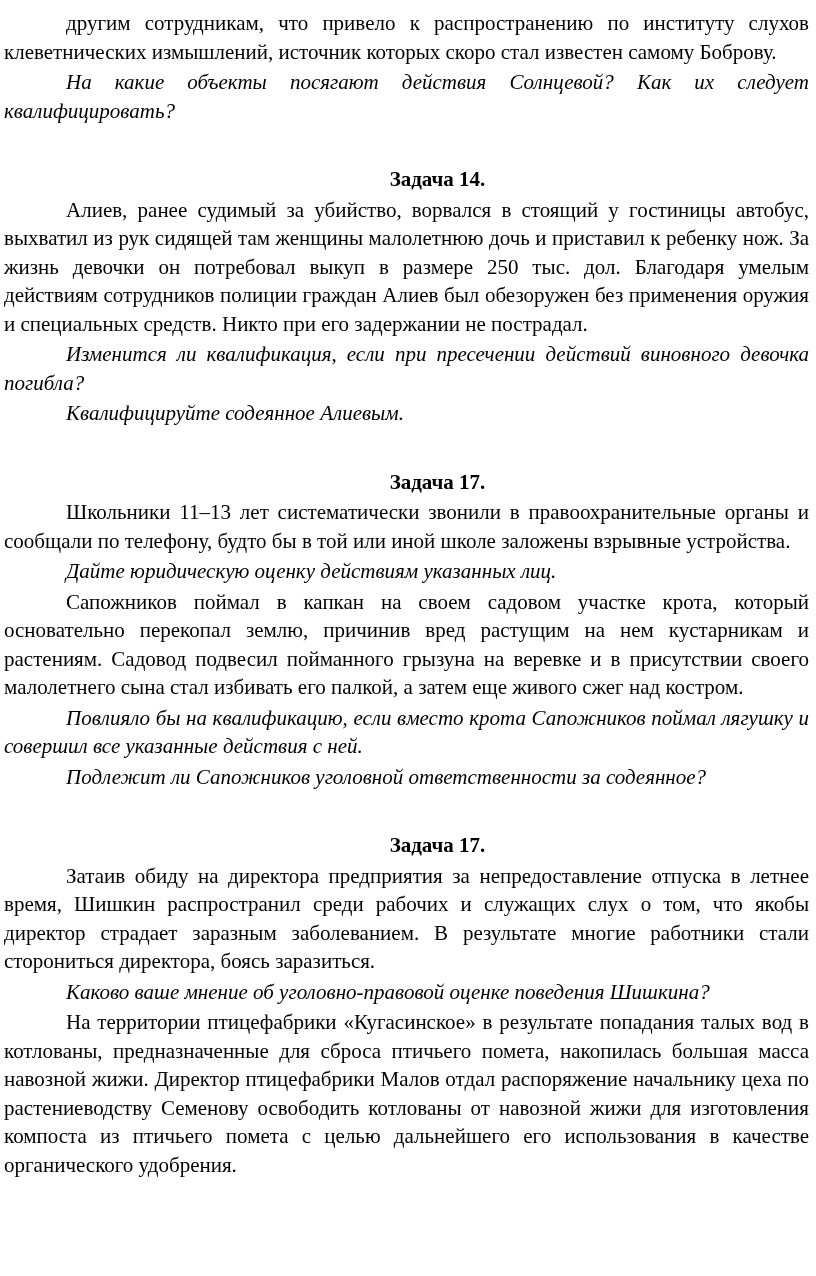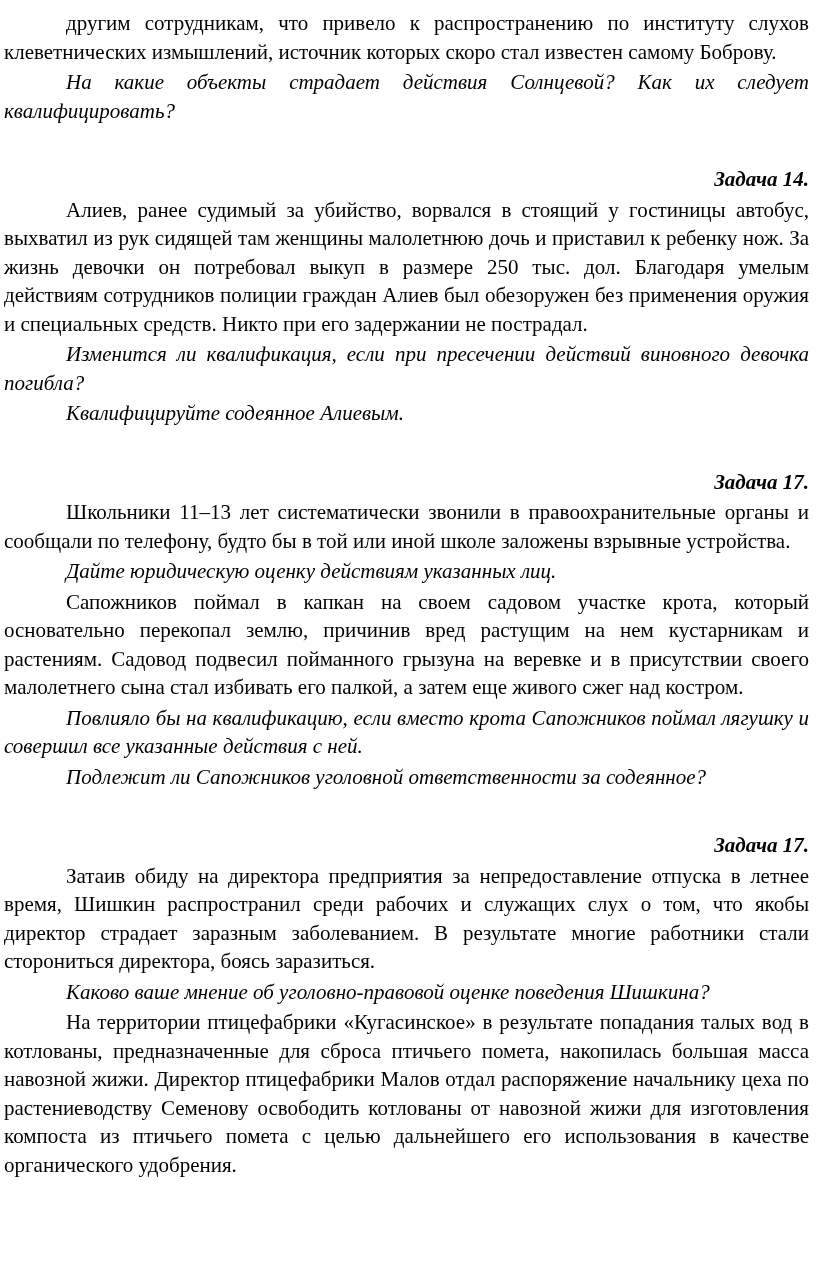--- a/index.html
+++ b/index.html
@@ -23,31 +23,30 @@
   .page p {
     margin: 2px;
     text-indent: 62px;
   }
   .question {
     font-style: italic;
   }
   .task-title {
     margin-top: 40px !important;
     font-weight: bold;
-    font-style: italic;
-    text-align: right;
+    text-align: center;
   }
 </style>
 </head>
 <body>
 
 <div class="page">
 
   <p class="body-para">другим сотрудникам, что привело к распространению по институту слухов клеветнических измышлений, источник которых скоро стал известен самому Боброву.</p>
-  <p class="question">На какие объекты страдает действия Солнцевой? Как их следует квалифицировать?</p>
+  <p class="question">На какие объекты посягают действия Солнцевой? Как их следует квалифицировать?</p>
 
   <section>
     <p class="task-title">Задача 14.</p>
     <p class="body-para">Алиев, ранее судимый за убийство, ворвался в стоящий у гостиницы автобус, выхватил из рук сидящей там женщины малолетнюю дочь и приставил к ребенку нож. За жизнь девочки он потребовал выкуп в размере 250 тыс. дол. Благодаря умелым действиям сотрудников полиции граждан Алиев был обезоружен без применения оружия и специальных средств. Никто при его задержании не пострадал.</p>
     <p class="question">Изменится ли квалификация, если при пресечении действий виновного девочка погибла?</p>
     <p class="question">Квалифицируйте содеянное Алиевым.</p>
   </section>
 
   <section>
     <p class="task-title">Задача 17.</p>

